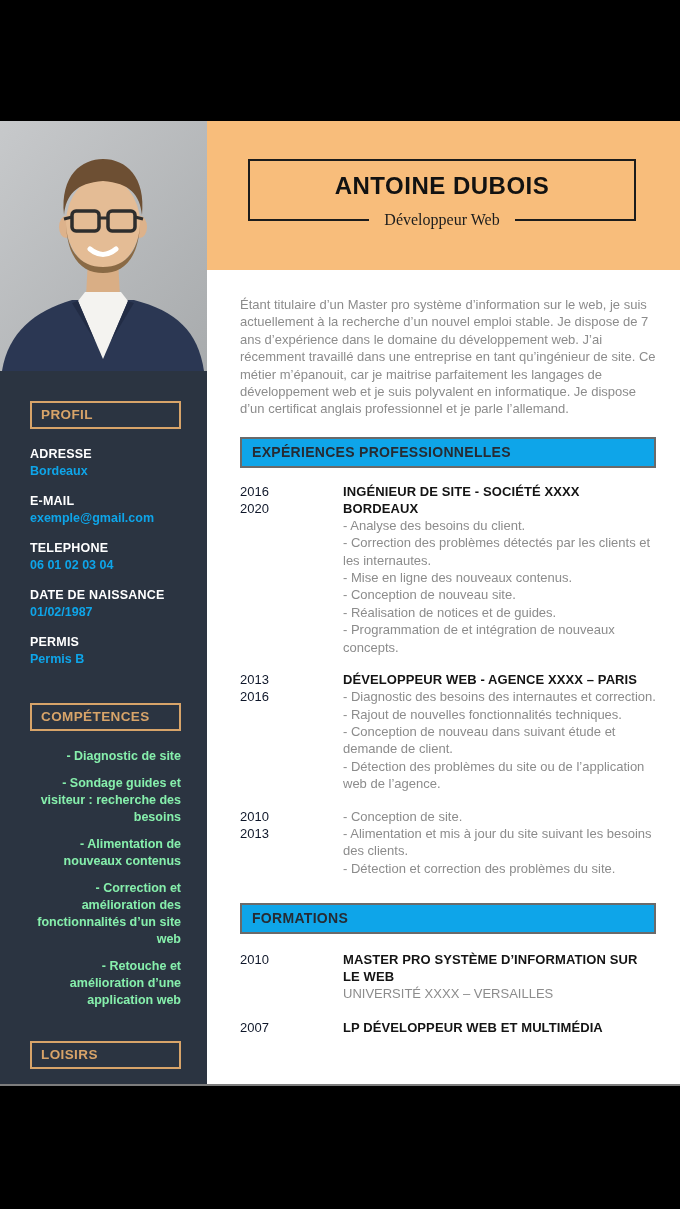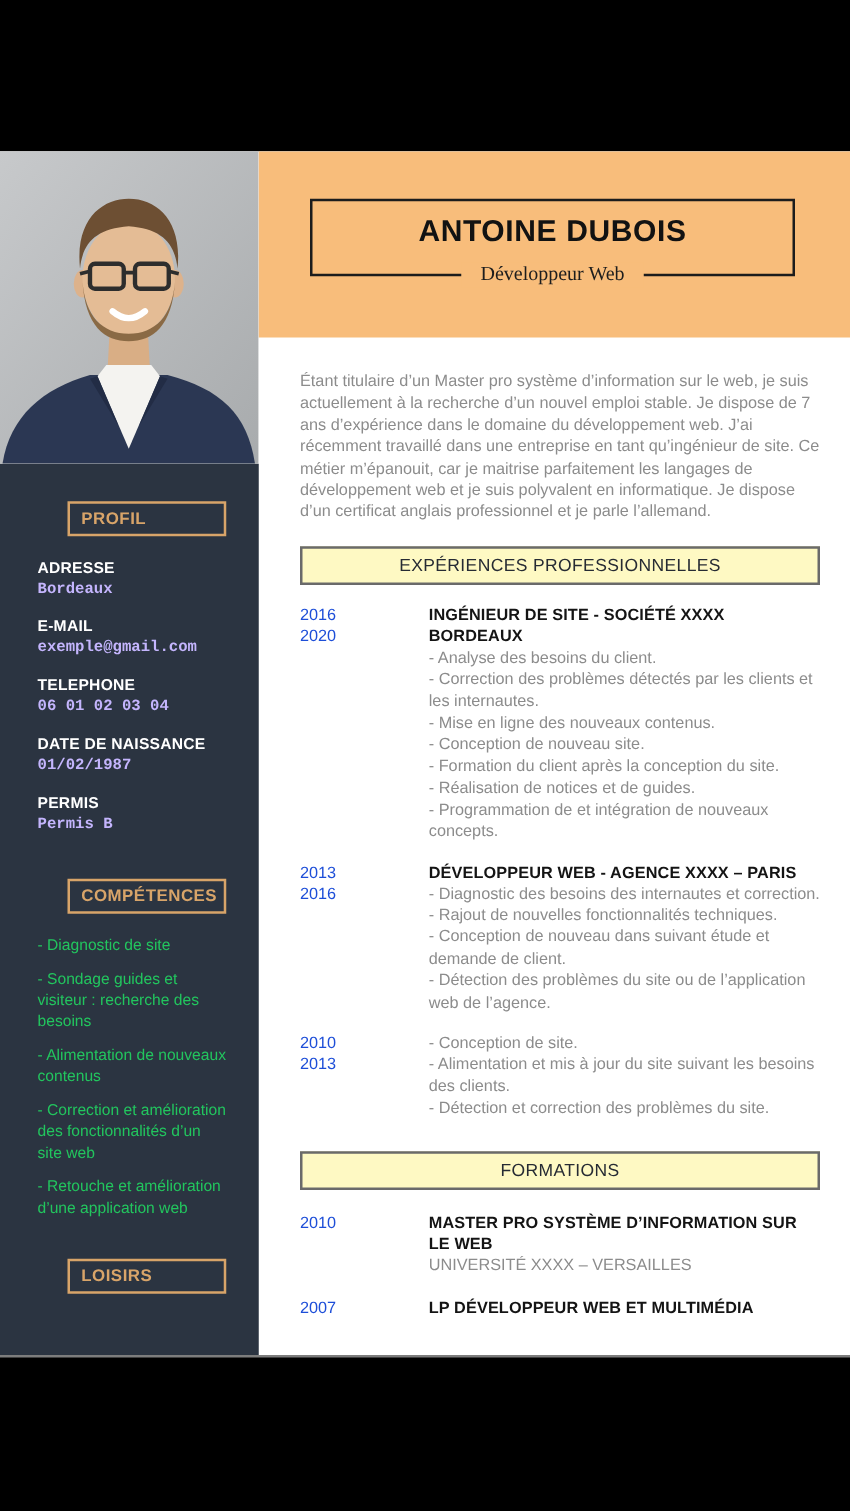--- a/index.html
+++ b/index.html
@@ -40,42 +40,42 @@
     font-size:16px;color:#1d1d1d;line-height:20px;
   }
   
   .sidebar{
     position:absolute;left:0;top:250px;width:207px;height:715px;
     background:var(--sidebar-bg);color:#fff;padding:30px 26px 0 30px;
   }
   .side-heading{
     border:2px solid var(--gold);color:var(--gold);
     font-size:13.5px;font-weight:700;letter-spacing:.4px;
-    padding:4px 9px 5px;margin-bottom:17px;margin-left:24px;
+    padding:4px 9px 5px;margin-bottom:17px;
   }
   .field{margin-bottom:13px;}
   .field-label{font-size:12.5px;font-weight:700;color:#ffffff;line-height:17px;letter-spacing:.2px;}
-  .field-value{font-size:12.5px;font-weight:600;color:#c4b5fd;line-height:17px;font-family:Liberation Mono, monospace;}
+  .field-value{font-size:12.5px;font-weight:600;color:#0ea5e9;line-height:17px;}
   .gap-lg{height:22px;}
   .side-list .blt{
-    font-size:12.5px;font-weight:400;color:#22c55e;line-height:17px;margin-bottom:10px;
+    font-size:12.5px;font-weight:700;color:#86efac;line-height:17px;margin-bottom:10px;text-align:right;
   }
   .blt::before{content:"- ";}
   
   .content{position:absolute;left:240px;top:149px;width:416px;}
   .intro{
     margin-top:26px;font-size:13px;color:var(--body-gray);line-height:17.4px;
   }
   .section-box{
     margin-top:19px;border:2px solid #6a6a6a;color:#262b33;
-    font-size:14px;font-weight:400;letter-spacing:.3px;
-    padding:5px 10px 6px;background:#fef9c3;text-align:center;
+    font-size:14px;font-weight:700;letter-spacing:.3px;
+    padding:5px 10px 6px;background:#0ea5e9;
   }
   .entry{display:flex;margin-top:15px;}
-  .years{width:103px;flex:0 0 103px;font-size:13px;color:#1d4ed8;line-height:17px;}
+  .years{width:103px;flex:0 0 103px;font-size:13px;color:#0f172a;line-height:17px;}
   .details{flex:1;}
   .etitle{font-size:13px;font-weight:700;color:var(--ink);line-height:17px;letter-spacing:.1px;}
   .details .blt{font-size:13px;color:var(--body-gray);line-height:17.4px;font-weight:400;margin:0;}
   .formation .school{font-size:13px;color:var(--body-gray);line-height:17px;}
   .entry.formation{margin-top:17px;}
   .bottom-bar{position:absolute;left:0;top:1086px;width:680px;height:123px;background:#000;}
   .top-bar{position:absolute;left:0;top:0;width:680px;height:121px;background:#000;}
 </style>
 </head>
 <body>
@@ -179,21 +179,20 @@
         <div class="years">
           <div>2016</div>
           <div>2020</div>
         </div>
         <div class="details">
           <div class="etitle">INGÉNIEUR DE SITE - SOCIÉTÉ XXXX BORDEAUX</div>
           <div class="blt">Analyse des besoins du client.</div>
           <div class="blt">Correction des problèmes détectés par les clients et les internautes.</div>
           <div class="blt">Mise en ligne des nouveaux contenus.</div>
           <div class="blt">Conception de nouveau site.</div>
-          <div class="blt">Formation du client après la conception du site.</div>
           <div class="blt">Réalisation de notices et de guides.</div>
           <div class="blt">Programmation de et intégration de nouveaux concepts.</div>
         </div>
       </div>
 
       <div class="entry">
         <div class="years">
           <div>2013</div>
           <div>2016</div>
         </div>

